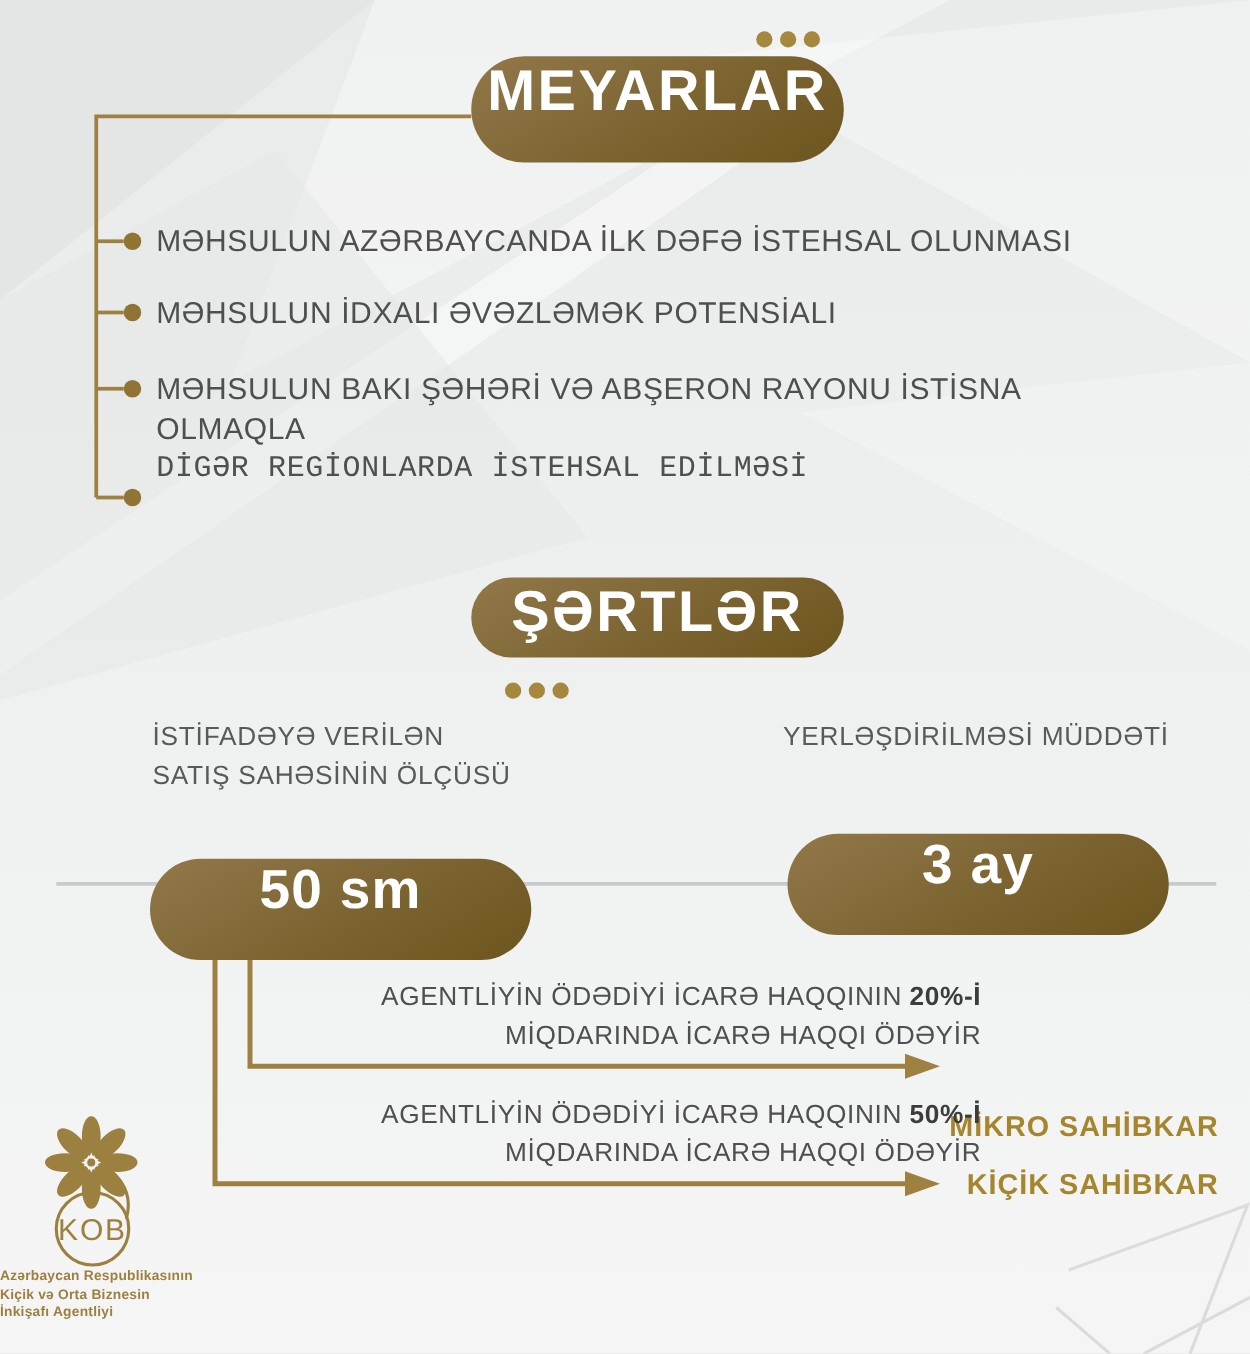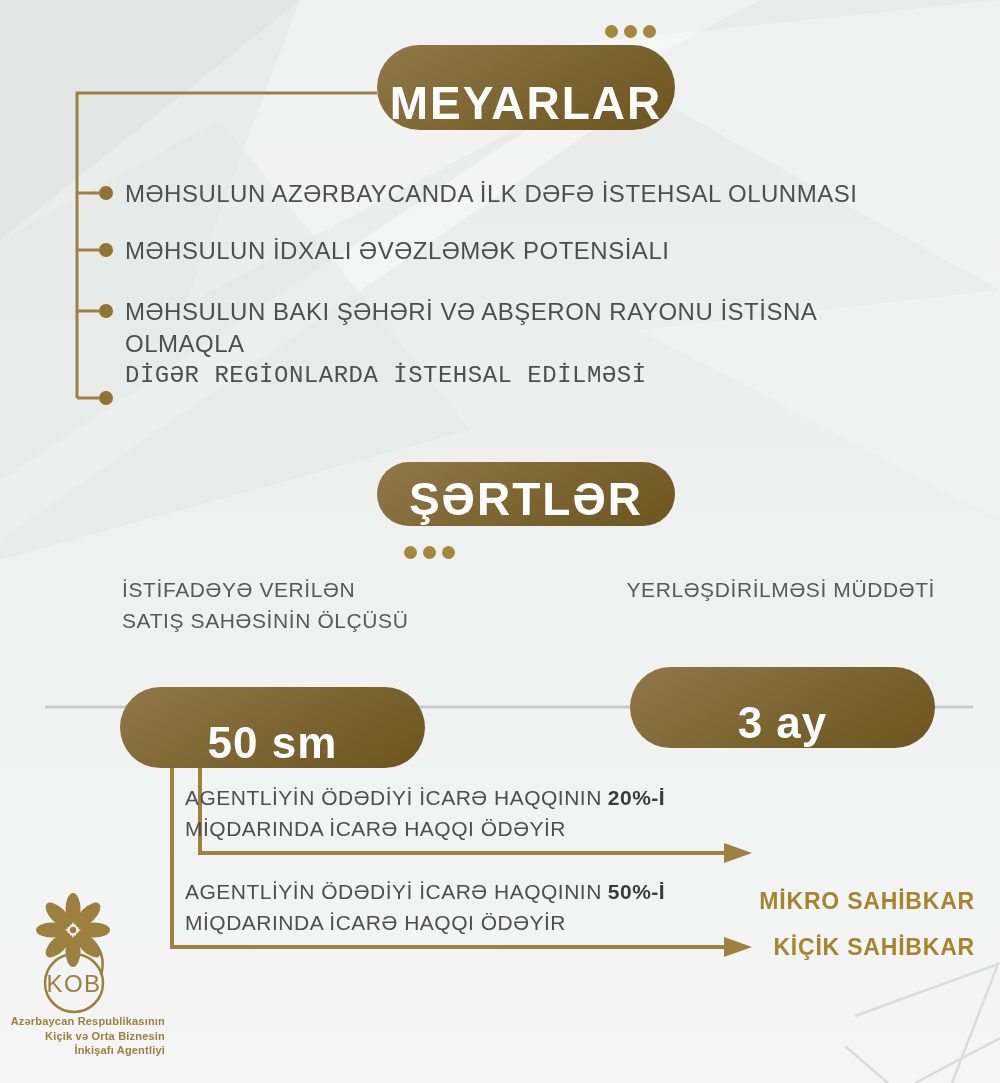--- a/index.html
+++ b/index.html
@@ -6,21 +6,21 @@
   body{font-family:"Liberation Sans",sans-serif;background:#dfe0e1;}
   .canvas{
     position:relative;width:1000px;height:1083px;margin:0 auto;overflow:hidden;
     background:linear-gradient(180deg,#e9eaea 0%,#eef0f0 45%,#f5f5f5 100%);
   }
   .bg-svg,.line-svg{position:absolute;left:0;top:0;width:1000px;height:1083px;pointer-events:none;}
   .bg-svg{z-index:0;} .line-svg{z-index:1;}
 
   
   .pill{
-    position:absolute;z-index:2;display:flex;align-items:flex-end;justify-content:center;
+    position:absolute;z-index:2;display:flex;align-items:flex-start;justify-content:center;
     background:linear-gradient(150deg,#92784a 0%,#7c6431 55%,#6c551e 100%);
     border-radius:50px;color:#ffffff;font-weight:bold;
   }
   .pill-title{left:377px;width:298px;height:85px;font-size:46px;letter-spacing:2px;}
   .pill-value{width:305px;height:81px;top:667px;font-size:44px;letter-spacing:1px;}
 
   .dots{position:absolute;z-index:2;display:flex;gap:6px;}
   .dots i{width:13px;height:13px;border-radius:50%;background:#a5873d;display:block;}
 
   .bullet{
@@ -29,33 +29,33 @@
   }
   .bullet .l2{display:block;font-family:Liberation Mono, monospace;}
 
   .col-header{
     position:absolute;z-index:2;color:#58595b;font-size:21px;line-height:31px;letter-spacing:0.6px;font-weight:500;
   }
   .col-header .l2{display:block;}
   .col-header.right{text-align:right;}
 
   .rule{
-    position:absolute;left:185px;width:600px;text-align:left;z-index:2;
+    position:absolute;left:185px;width:600px;text-align:right;z-index:2;
     color:#4f4f4f;font-size:21px;line-height:31px;letter-spacing:0.5px;font-weight:500;
   }
   .rule b{color:#3c3c3c;font-weight:bold;margin-left:6px;}
   .rule .l2{display:block;}
 
   .target-label{
     position:absolute;right:25px;z-index:2;text-align:right;
     color:#a5862f;font-size:23px;font-weight:bold;letter-spacing:0.8px;
   }
 
   .org-text{
-    position:absolute;left:0;top:1014px;width:165px;text-align:right;z-index:2;
+    position:absolute;left:0;top:1014px;width:165px;text-align:left;z-index:2;
     color:#9c8040;font-size:11px;line-height:14.5px;font-weight:bold;letter-spacing:0.2px;
   }
   .org-text span{display:block;}
 </style>
 </head>
 <body>
 
 <div class="canvas">
 
   <svg class="bg-svg" viewBox="0 0 1000 1083">

